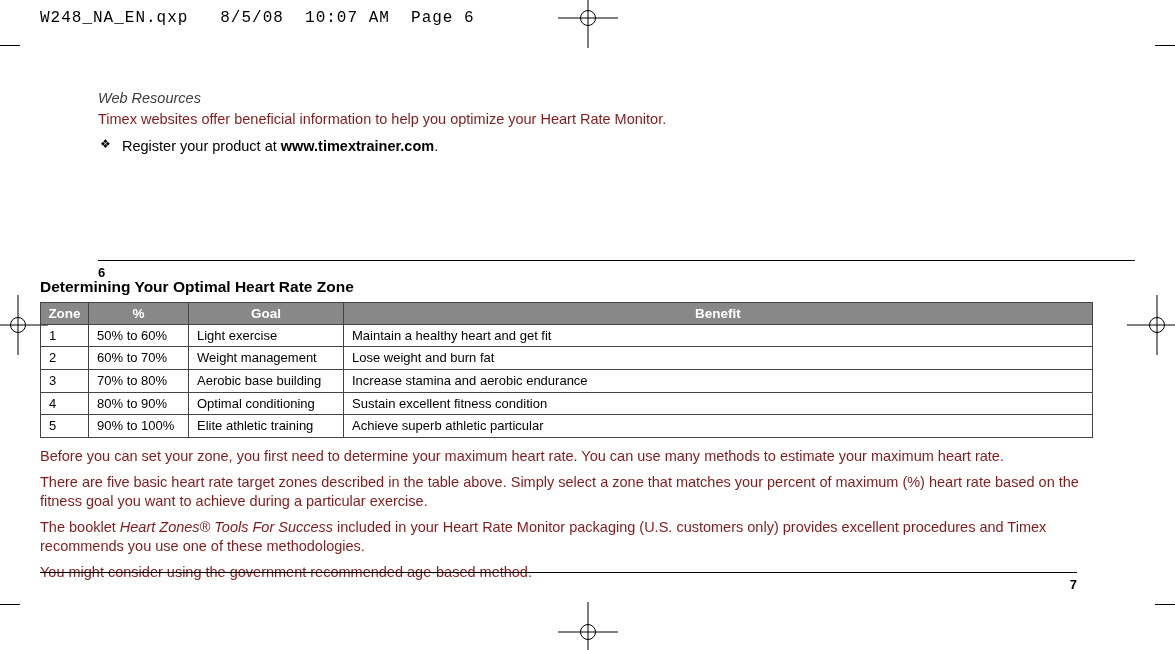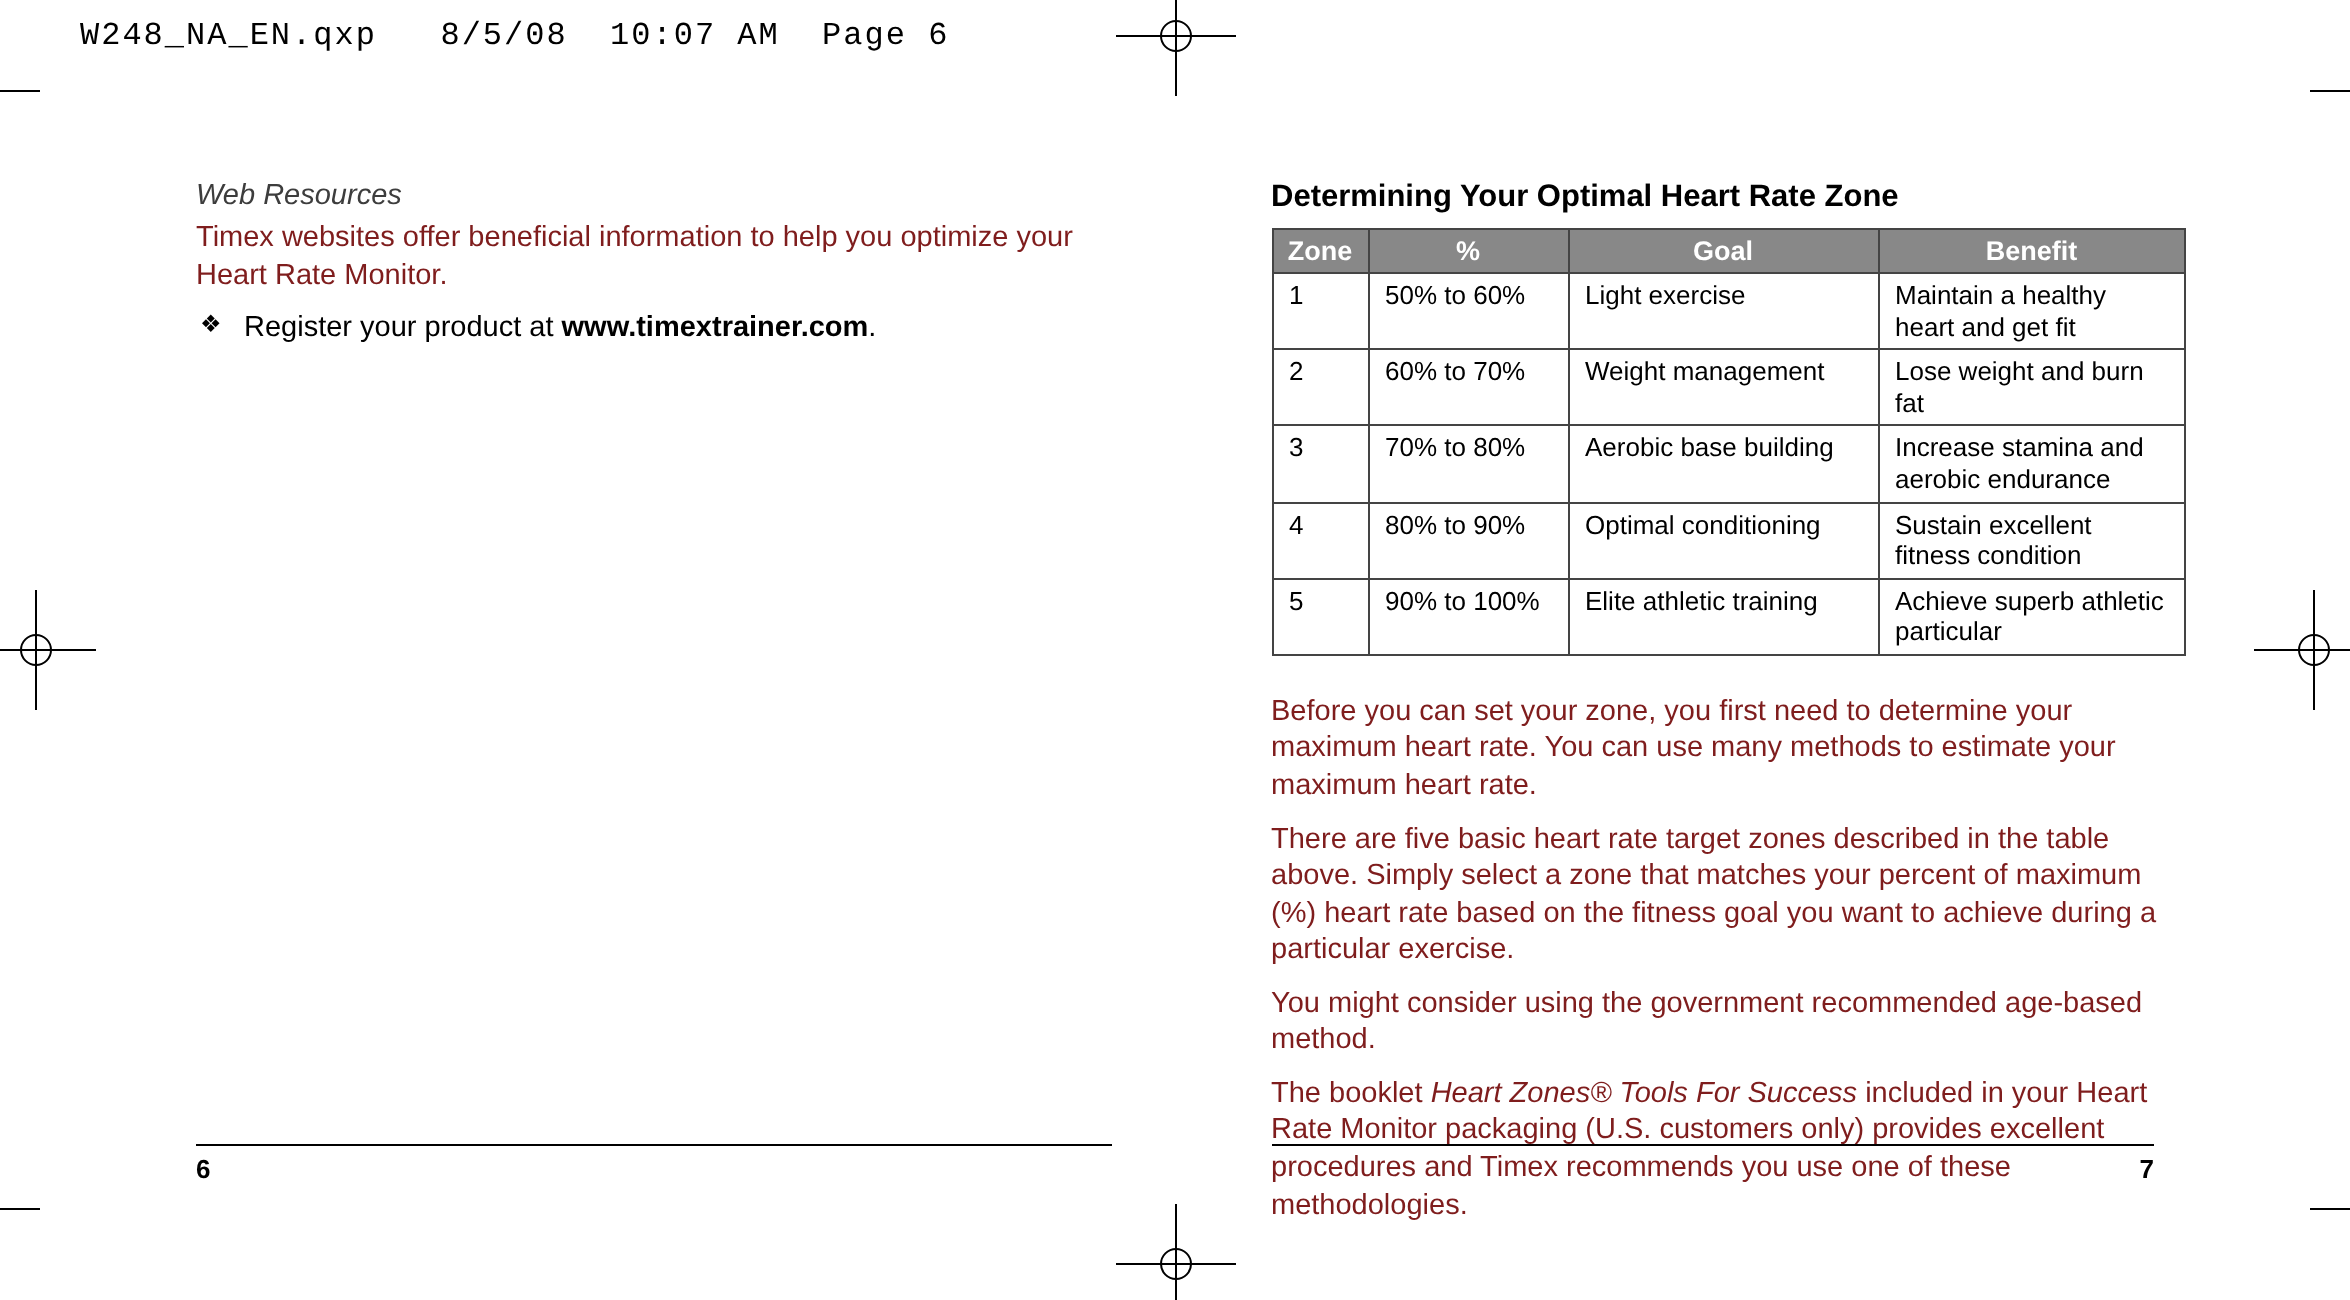--- a/index.html
+++ b/index.html
@@ -111,20 +111,21 @@
       height: 1px;
       background: #000;
     }
     .page-area {
       position: absolute;
       top: 90px;
       left: 0;
       right: 0;
       bottom: 60px;
       display: flex;
+      flex-direction: column;
     }
     .col {
       flex: 1;
       padding: 0 40px 0 98px;
       position: relative;
     }
     .col.right {
       padding: 0 82px 0 40px;
     }
     .italic-heading {
@@ -161,21 +162,21 @@
     .section-heading {
       font-weight: bold;
       font-size: 15.5px;
       margin-bottom: 6px;
       font-family: Arial, Helvetica, sans-serif;
     }
     table {
       width: 100%;
       border-collapse: collapse;
       font-size: 13px;
-      margin-bottom: 19px;
+      margin-bottom: 9px;
     }
     th {
       background: #888;
       color: #fff;
       font-weight: bold;
       text-align: center;
       padding: 3px 6px;
       border: 1px solid #444;
       font-size: 13.5px;
     }
@@ -294,20 +295,20 @@
           <tr>
             <td class="zone">5</td>
             <td class="pct">90% to 100%</td>
             <td class="goal">Elite athletic training</td>
             <td class="benefit">Achieve superb athletic particular</td>
           </tr>
         </tbody>
     </table>
     <div class="body-text">Before you can set your zone, you first need to determine your maximum heart rate. You can use many methods to estimate your maximum heart rate.</div>
     <div class="body-text">There are five basic heart rate target zones described in the table above. Simply select a zone that matches your percent of maximum (%) heart rate based on the fitness goal you want to achieve during a particular exercise.</div>
-    <div class="body-text">You might consider using the government recommended age-based method.</div>
     <div class="body-text">
       <span>The booklet </span><span class="ital">Heart Zones® Tools For Success</span><span> included in your Heart Rate Monitor packaging (U.S. customers only) provides excellent procedures and Timex recommends you use one of these methodologies.</span>
     </div>
+    <div class="body-text">You might consider using the government recommended age-based method.</div>
     <div class="page-num-right">7</div>
   </div>
 
 </div>
 
 </body></html>

